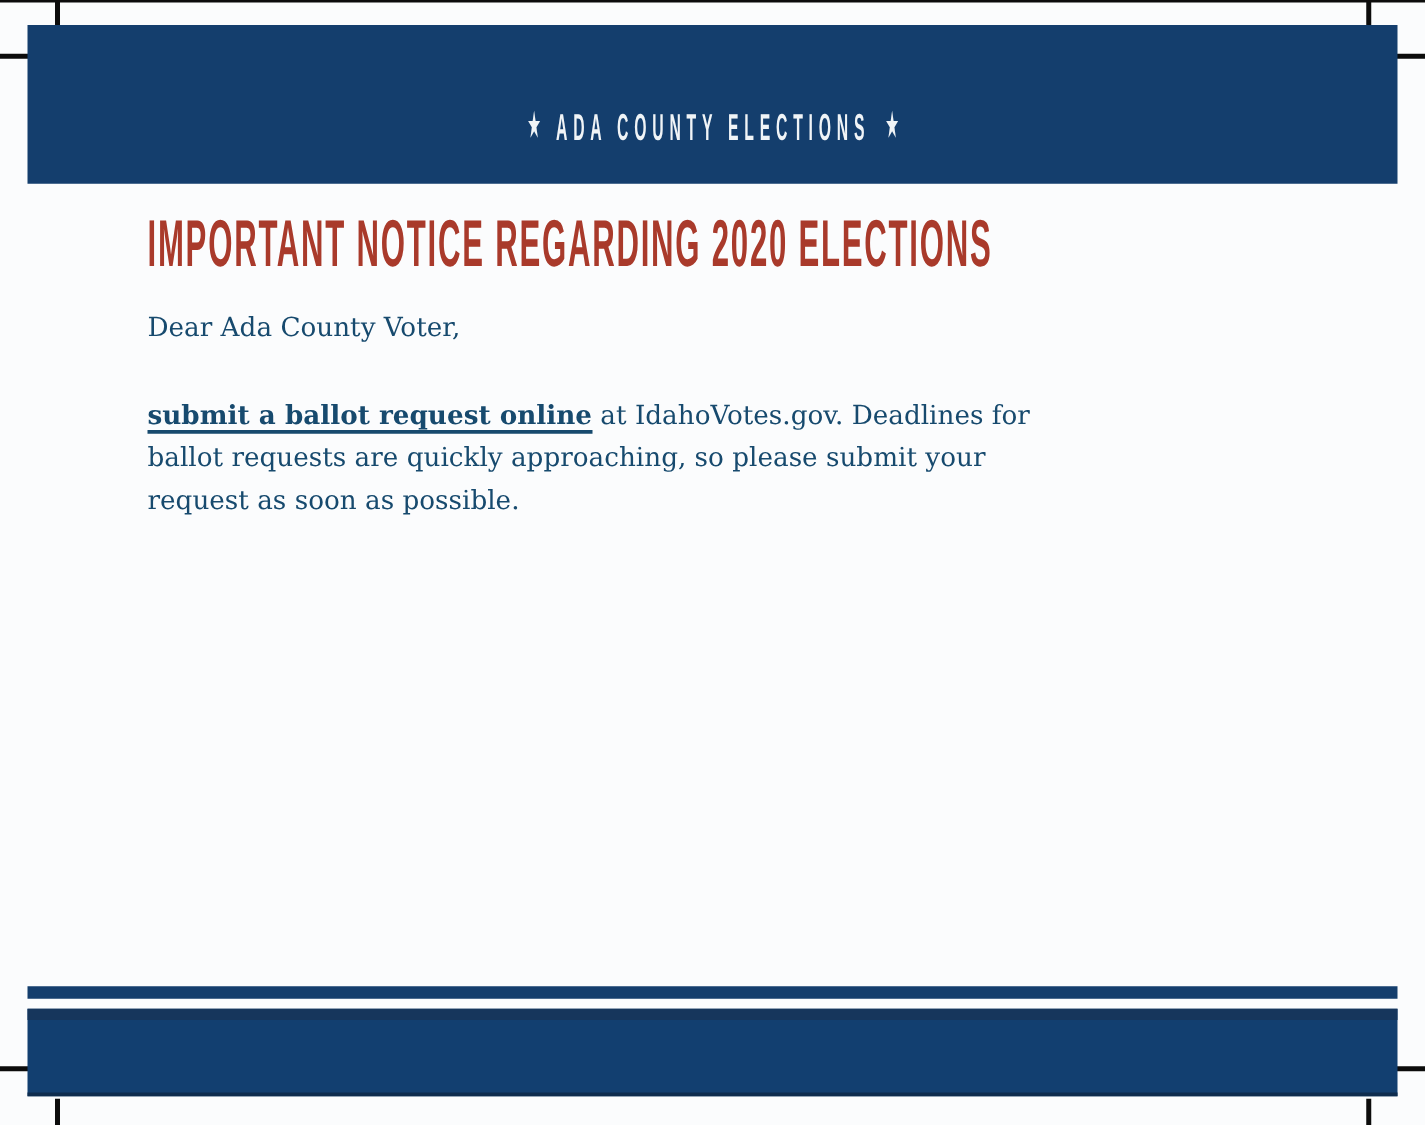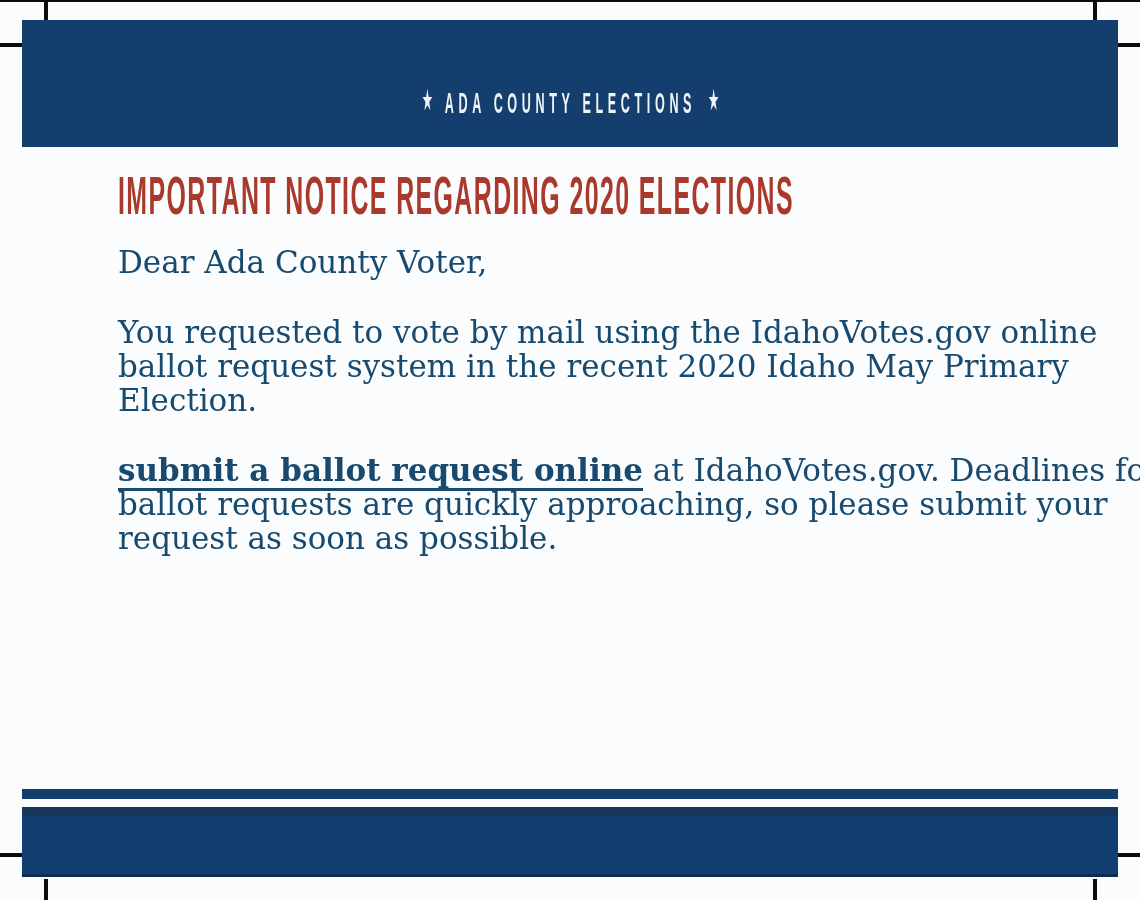--- a/index.html
+++ b/index.html
@@ -61,21 +61,21 @@
     white-space: nowrap;
     transform: scaleX(0.47);
     transform-origin: left center;
   }
 
   
   .body-copy {
     position: absolute;
     left: 118px; top: 245px;
     width: 1000px;
-    font-size: 31px;
+    font-size: 21px;
     line-height: 34px;
     color: #174a6e;
   }
   .body-copy p { margin: 0 0 36px 0; white-space: pre; }
   .emph {
     font-weight: bold;
     border-bottom: 3px solid currentColor;
   }
   .cta-link { cursor: pointer; }
 
@@ -116,23 +116,20 @@
         <span class="star">★</span>
         <span>ADA COUNTY ELECTIONS</span>
         <span class="star">★</span>
       </div>
   </div>
 
   <div class="heading">IMPORTANT NOTICE REGARDING 2020 ELECTIONS</div>
 
   <div class="body-copy">
     <p>Dear Ada County Voter,</p>
-    <p>You requested to vote by mail using the IdahoVotes.gov online
-ballot request system in the recent 2020 Idaho May Primary
-Election.</p>
     <p><span class="emph cta-link">submit a ballot request online</span><span> at IdahoVotes.gov. Deadlines for
 ballot requests are quickly approaching, so please submit your
 request as soon as possible.</span></p>
   </div>
 
   <div class="thin-bar"></div>
   <div class="big-bar"></div>
 
 </div>
 

